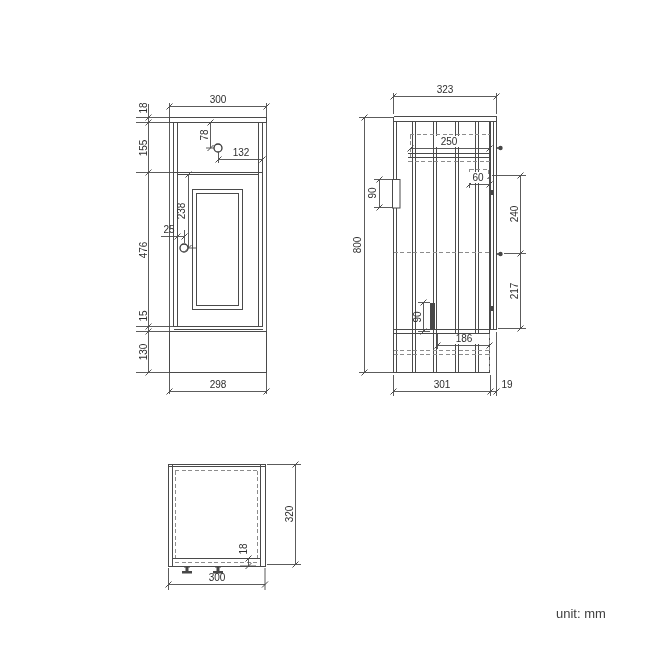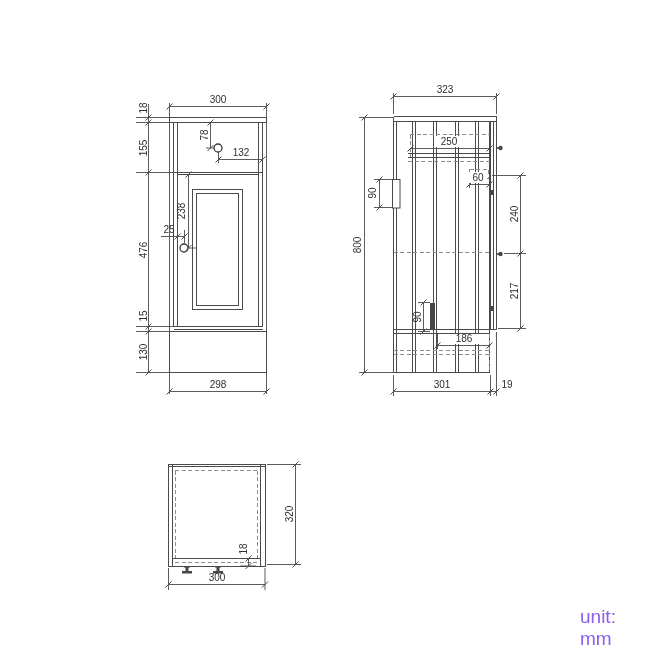--- a/index.html
+++ b/index.html
@@ -1,19 +1,19 @@
 <!DOCTYPE html>
 <html><head>
 <meta charset="utf-8">
 <style>
   html,body{margin:0;padding:0;background:#ffffff;}
   #canvas{position:relative;width:650px;height:650px;background:#ffffff;overflow:hidden;
           font-family:"Liberation Sans",sans-serif;}
   svg text{font-family:"Liberation Sans",sans-serif;font-size:10px;fill:#2e2e2e;}
-  #unit-label{position:absolute;left:580px;top:606px;font-size:19px;color:#8b5cf6;
+  #unit-label{position:absolute;left:556px;top:606px;font-size:13px;color:#404040;
               font-family:"Liberation Sans",sans-serif;}
 </style>
 </head>
 <body>
 
 <div id="canvas">
 <svg width="650" height="650" viewBox="0 0 650 650">
   <defs>
     <marker id="tk" markerWidth="10" markerHeight="10" refX="5" refY="5" orient="0" markerUnits="userSpaceOnUse">
       <path d="M2,8 L8,2" stroke="#4a4a4a" stroke-width="1" fill="none"></path>

